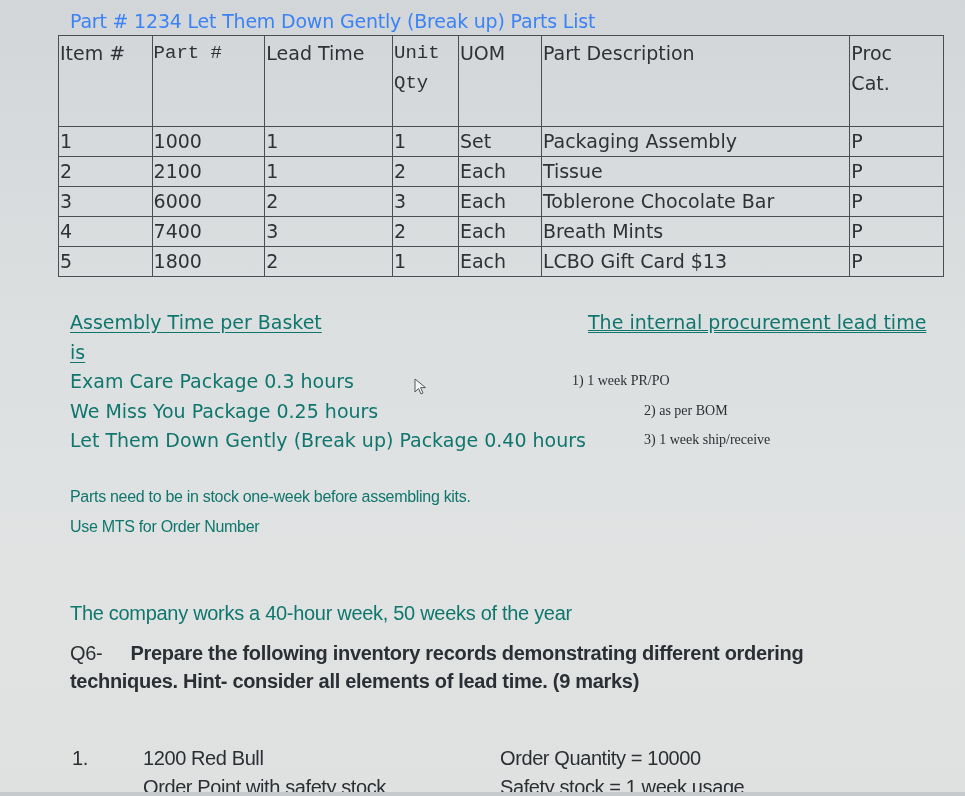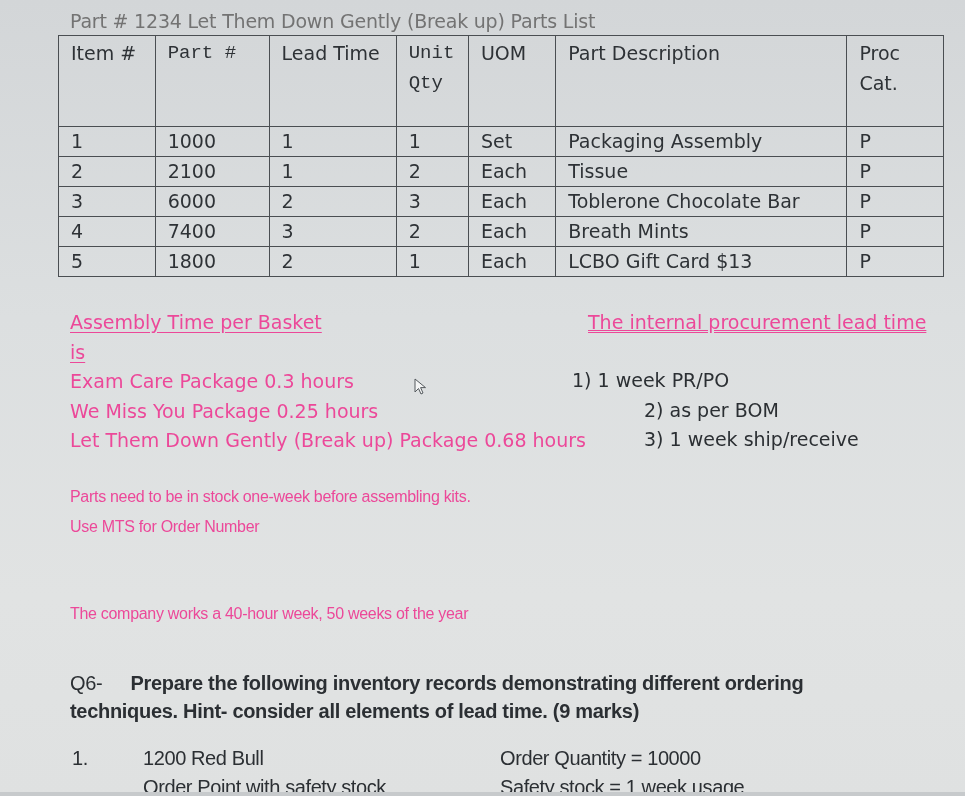--- a/index.html
+++ b/index.html
@@ -18,35 +18,35 @@
     .page {
       position: absolute;
       left: 0; top: 0;
       width: 965px; height: 796px;
     }
     .title {
       position: absolute;
       left: 70px; top: 10px;
       font-size: 19px;
       letter-spacing: -0.2px;
-      color: #737373;
+      color: #3b82f6;
     }
     table.parts {
       position: absolute;
       left: 58px; top: 35px;
       width: 886px;
       border-collapse: collapse;
       font-size: 19px;
       color: #2e3236;
     }
     table.parts th, table.parts td {
       border: 1.5px solid #4a4e52;
       text-align: left;
       font-weight: normal;
-      padding: 0 0 0 12px;
+      padding: 0 0 0 1px;
       vertical-align: top;
     }
     table.parts th {
       height: 88px;
       line-height: 30px;
       padding-top: 2px;
     }
     table.parts td {
       height: 29px;
       line-height: 29px;
@@ -58,34 +58,34 @@
     .c-uom  { width: 76px; }
     .c-desc { width: 288px; }
     .c-proc { width: 86px; }
     td.c-procv { padding-left: 14px; }
 
     .u { text-decoration: underline; text-underline-offset: 3px; }
     .text-block {
       position: absolute;
       font-size: 19px;
       line-height: 29.5px;
-      color: #ec4899;
+      color: #0f766e;
     }
     .assembly { left: 70px; top: 308px; }
     .procurement { left: 588px; top: 308px; width: 360px; text-decoration: underline; }
-    .proc-list { position: absolute; left: 572px; top: 366px; font-size: 19px; line-height: 29.5px; }
+    .proc-list { position: absolute; left: 572px; top: 366px; font-size: 14px; line-height: 29.5px; font-family: Liberation Serif, serif; }
     .proc-list div { white-space: nowrap; }
     .proc-list .i2, .proc-list .i3 { padding-left: 72px; }
 
     .notes { left: 70px; top: 482px; font-family: "Liberation Sans", sans-serif; font-size: 16px; letter-spacing: -0.3px; }
-    .company { left: 70px; top: 599px; font-family: "Liberation Sans", sans-serif; font-size: 16px; letter-spacing: -0.3px; }
+    .company { left: 70px; top: 599px; font-family: "Liberation Sans", sans-serif; font-size: 20px; letter-spacing: -0.3px; }
 
     .q6 {
       position: absolute;
-      left: 70px; top: 669px;
+      left: 70px; top: 639px;
       width: 820px;
       font-family: "Liberation Sans", sans-serif;
       font-size: 20px;
       line-height: 28px;
       letter-spacing: -0.3px;
     }
     .q6 .qnum { font-weight: normal; margin-right: 28px; }
     .q6 .bold { font-weight: bold; }
 
     .task {
@@ -177,21 +177,21 @@
         <td class="c-procv">P</td>
       </tr>
     </tbody>
   </table>
 
   <div class="text-block assembly">
     <div class="u">Assembly Time per Basket</div>
     <div class="u">is</div>
     <div>Exam Care Package 0.3 hours</div>
     <div>We Miss You Package 0.25 hours</div>
-    <div>Let Them Down Gently (Break up) Package 0.68 hours</div>
+    <div>Let Them Down Gently (Break up) Package 0.40 hours</div>
   </div>
 
   <div class="text-block procurement">
     <div class="u">The internal procurement lead time</div>
   </div>
   <div class="proc-list">
     <div class="i1">1) 1 week PR/PO</div>
     <div class="i2">2) as per BOM</div>
     <div class="i3">3) 1 week ship/receive</div>
   </div>

